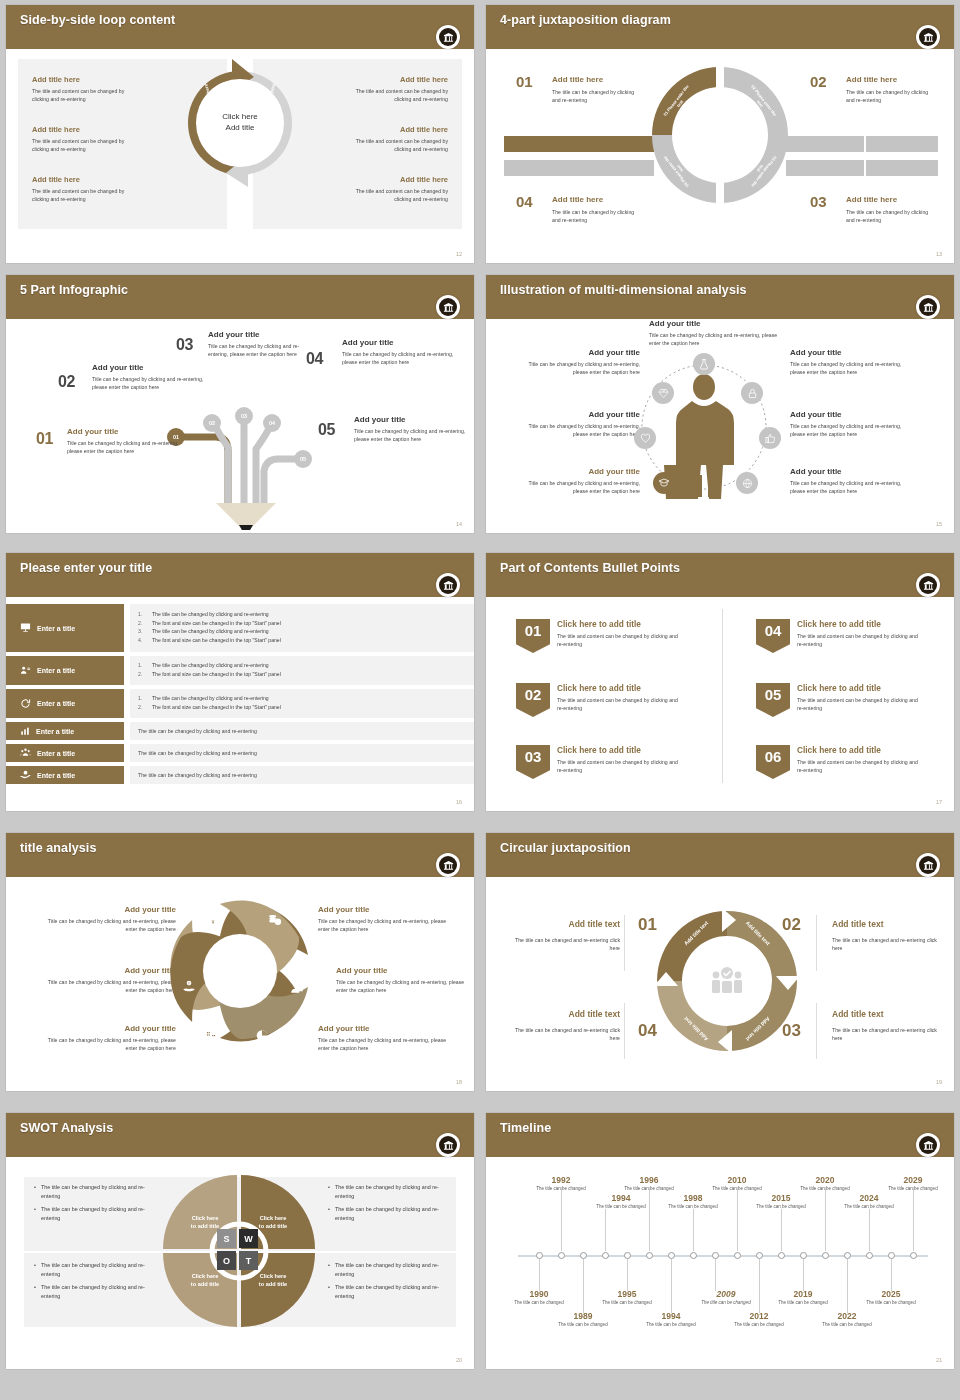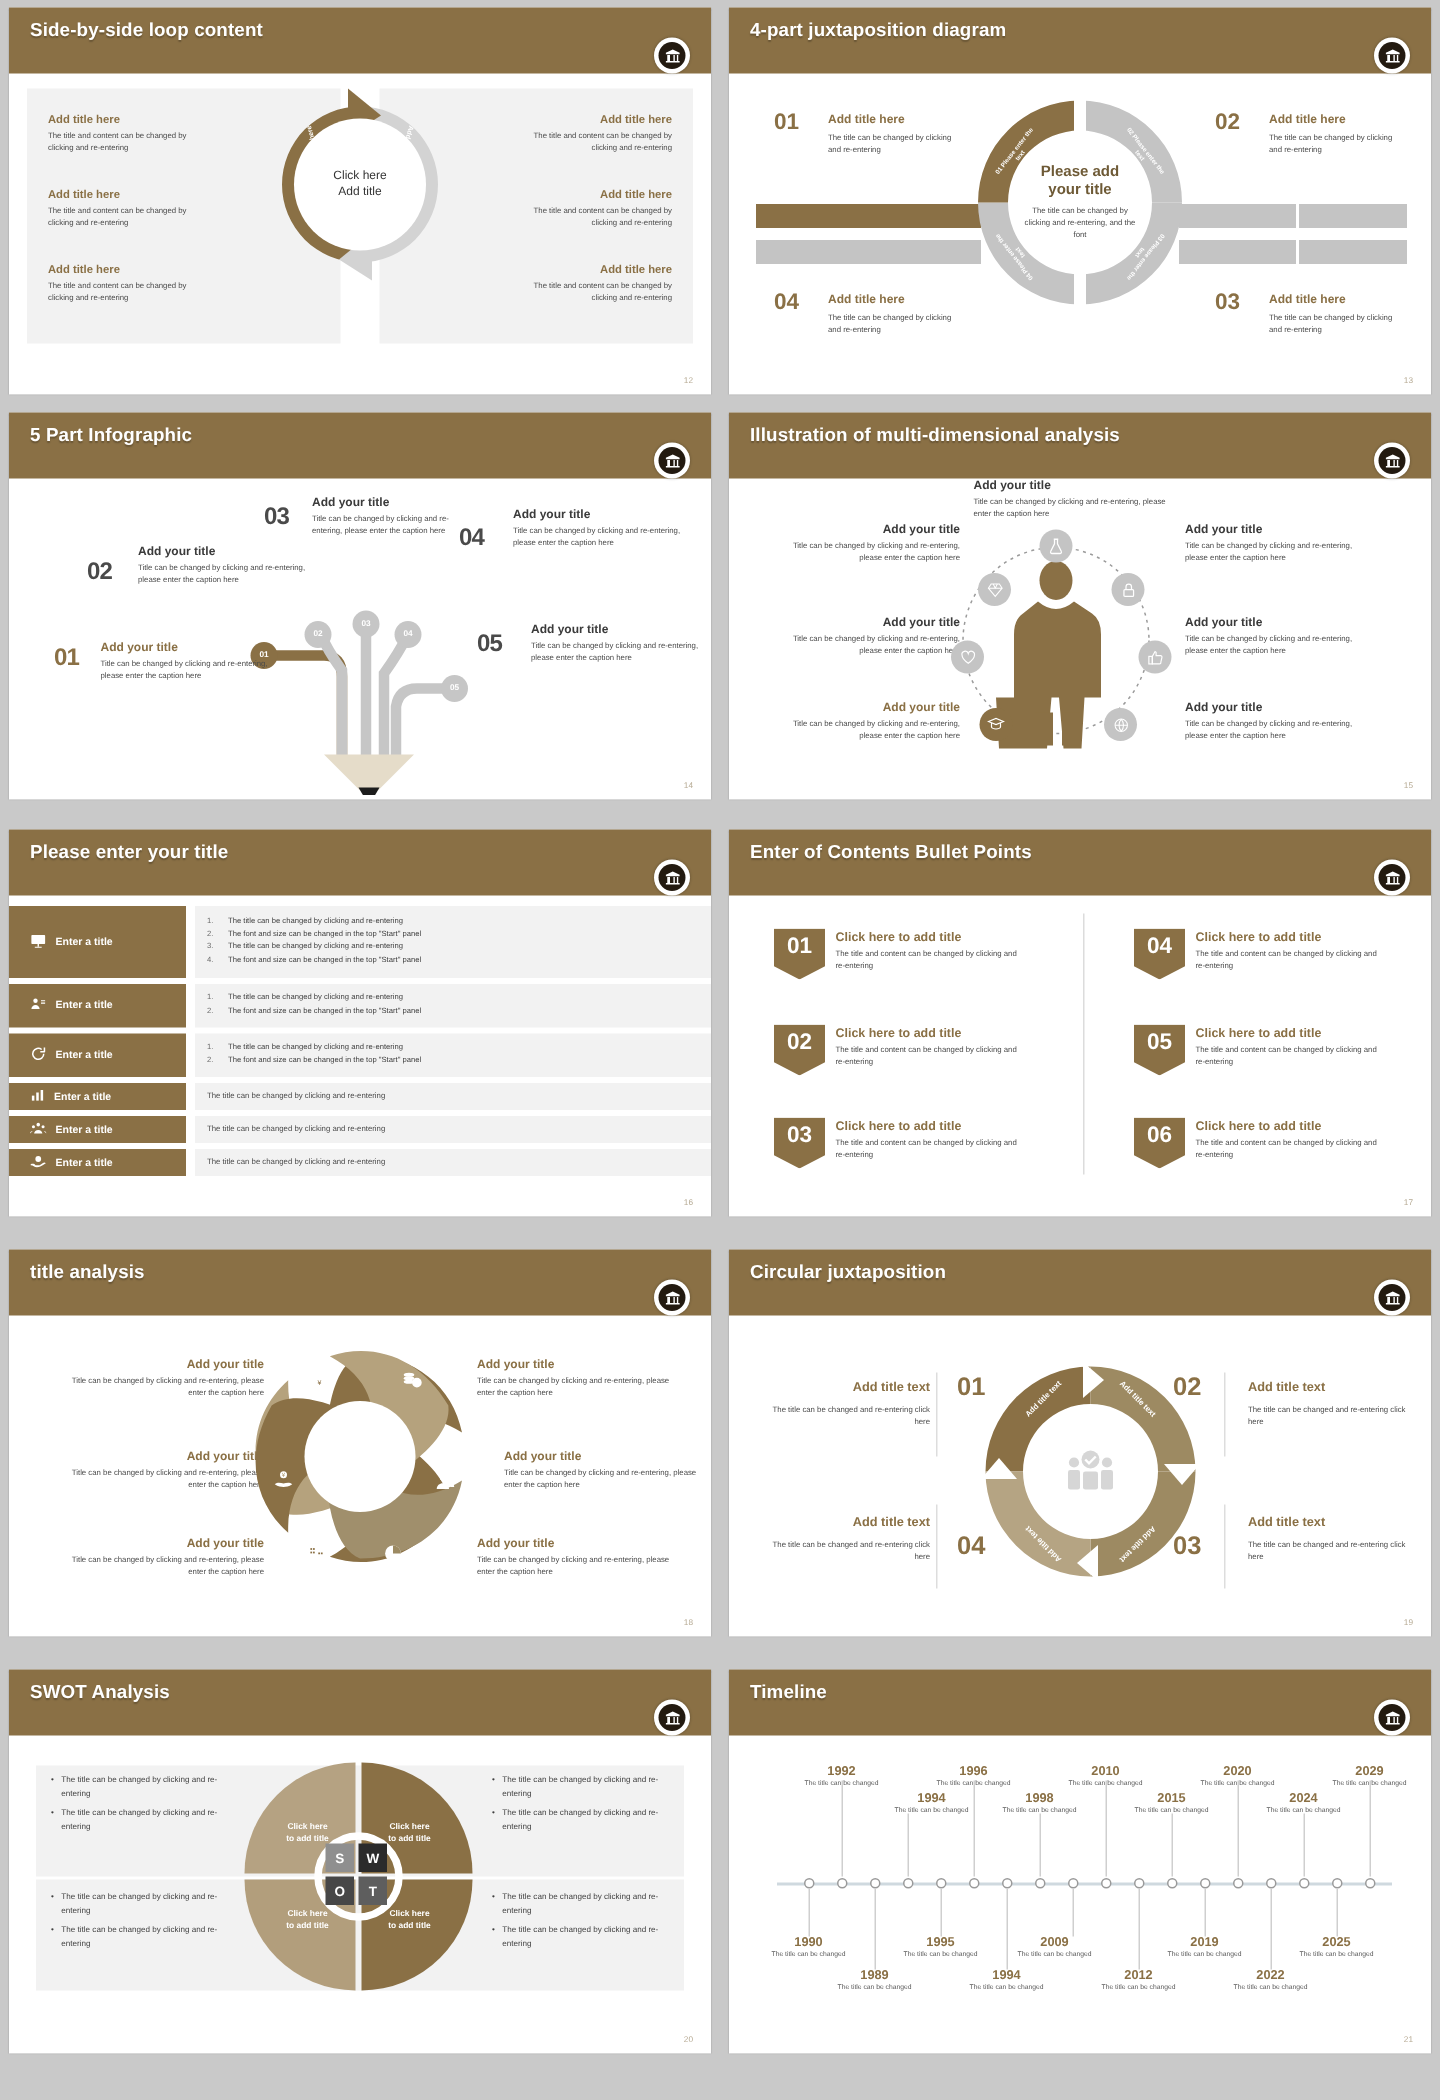--- a/index.html
+++ b/index.html
@@ -275,25 +275,20 @@
       <path d="M138 70 A68 68 0 0 1 70 138 L70 118 A48 48 0 0 0 118 70 Z" fill="#c4c4c4"></path>
       <path d="M70 138 A68 68 0 0 1 2 70 L22 70 A48 48 0 0 0 70 118 Z" fill="#c4c4c4"></path>
       <path d="M2 70 A68 68 0 0 1 70 2 L70 22 A48 48 0 0 0 22 70 Z" fill="#8a7045"></path>
       <rect x="66" y="0" width="8" height="26" fill="#fff"></rect>
       <rect x="66" y="114" width="8" height="26" fill="#fff"></rect>
     </svg>
     <div style="position:absolute;left:6px;top:32px;width:44px;font-size:4.2px;color:#fff;transform:rotate(-52deg);text-align:center;font-weight:bold;">01 Please enter the text</div>
     <div style="position:absolute;right:6px;top:32px;width:44px;font-size:4.2px;color:#fff;transform:rotate(52deg);text-align:center;font-weight:bold;">02 Please enter the text</div>
     <div style="position:absolute;right:6px;bottom:30px;width:44px;font-size:4.2px;color:#fff;transform:rotate(128deg);text-align:center;font-weight:bold;">03 Please enter the text</div>
     <div style="position:absolute;left:6px;bottom:30px;width:44px;font-size:4.2px;color:#fff;transform:rotate(-128deg);text-align:center;font-weight:bold;">04 Please enter the text</div>
-    <div class="s2-core">
-      <div style="color:#6e5a36;font-size:10px;font-weight:bold;line-height:1.2">Please add</div>
-      <div style="color:#6e5a36;font-size:10px;font-weight:bold;line-height:1.2">your title</div>
-      <div class="bdy" style="margin-top:4px;">The title can be changed by clicking and re-entering, and the font</div>
-    </div>
   </div>
   <div class="pageno">13</div>
 </div>
     </div>
 
 <div class="cell">
       <div class="slide">
   <div class="band">
           <div class="fill"></div>
         </div>
@@ -583,21 +578,21 @@
 
   <div class="pageno">16</div>
 </div>
     </div>
 
 <div class="cell">
       <div class="slide">
   <div class="band">
           <div class="fill"></div>
         </div>
-  <div class="band-title">Enter of Contents Bullet Points</div>
+  <div class="band-title">Part of Contents Bullet Points</div>
   <div class="logo">
           <div class="disc">
     <svg width="11" height="11" viewBox="0 0 24 24">
               <path fill="#fff" d="M12 2 2 7v2h20V7zM4 10v9H2v2h20v-2h-2v-9h-2v9h-3v-9h-2v9H8v-9z"></path>
             </svg>
   </div>
         </div>
 
   <div style="position:absolute;left:236px;top:56px;width:1px;height:174px;background:#dcdcdc;"></div>
 
@@ -1008,21 +1003,21 @@
     <div class="tl-sub">The title can be changed</div>
         </div>
   <div class="tl-lbl" style="left:116px;top:176px;">
     <div class="tl-year">1995</div>
     <div class="tl-sub">The title can be changed</div>
         </div>
   <div class="tl-lbl" style="left:160px;top:198px;">
     <div class="tl-year">1994</div>
     <div class="tl-sub">The title can be changed</div>
         </div>
-  <div class="tl-lbl" style="left:192px;top:176px;">
+  <div class="tl-lbl" style="left:215px;top:176px;font-style:italic;">
     <div class="tl-year">2009</div>
     <div class="tl-sub">The title can be changed</div>
         </div>
   <div class="tl-lbl" style="left:248px;top:198px;">
     <div class="tl-year">2012</div>
     <div class="tl-sub">The title can be changed</div>
         </div>
   <div class="tl-lbl" style="left:292px;top:176px;">
     <div class="tl-year">2019</div>
     <div class="tl-sub">The title can be changed</div>

